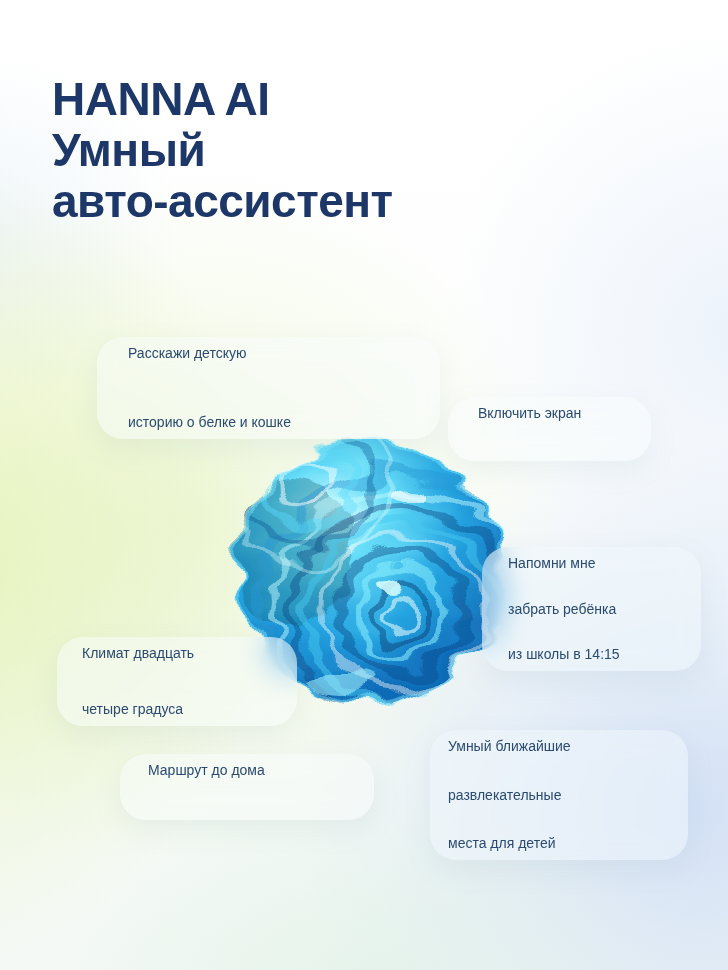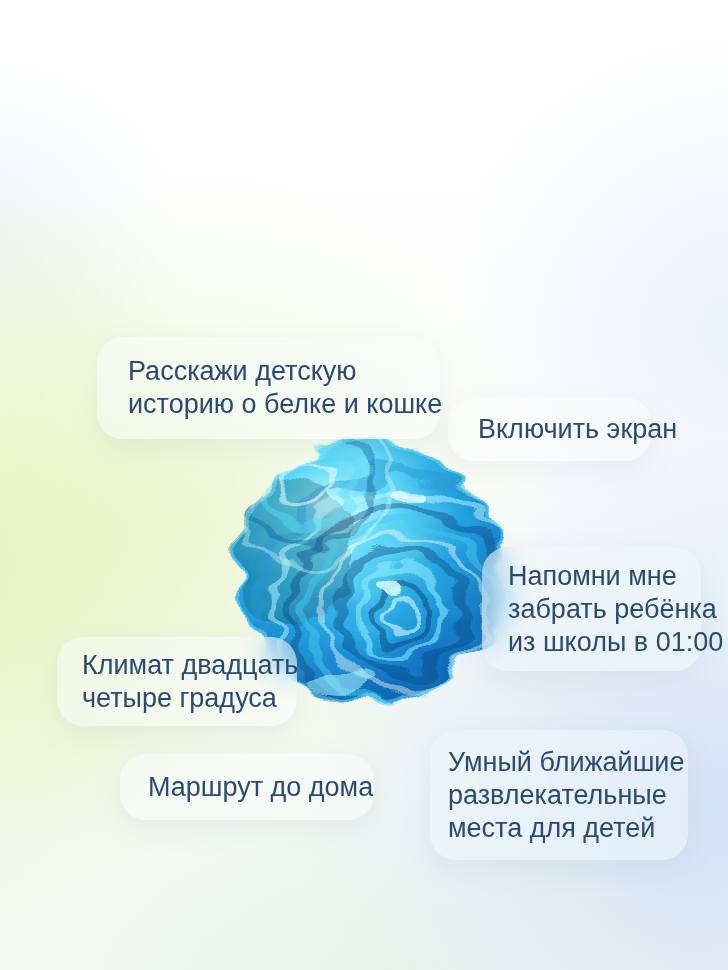--- a/index.html
+++ b/index.html
@@ -48,48 +48,53 @@
     height: 292px;
     z-index: 1;
   }
 
   
   .bubble {
     position: absolute;
     z-index: 2;
     display: flex;
     flex-direction: column;
-    justify-content: center;
+    justify-content: space-between;
     box-sizing: border-box;
     border-radius: 26px;
     background: rgba(248, 252, 251, 0.52);
     -webkit-backdrop-filter: blur(14px) saturate(1.05);
     backdrop-filter: blur(14px) saturate(1.05);
     box-shadow: 0 10px 28px rgba(110, 145, 160, 0.10);
     color: #2a4a70;
-    font-size: 27px;
+    font-size: 14px;
     font-weight: 500;
     line-height: 33px;
     white-space: nowrap;
   }
   .bubble span { display: block; }
 
   .b1 { left:  97px; top: 337px; width: 343px; height: 102px; padding-left: 31px; }
   .b2 { left: 448px; top: 397px; width: 203px; height:  64px; padding-left: 30px; }
   .b3 { left:  28px; top: 486px; width: 235px; height:  96px; padding-left: 24px; }
   .b4 { left: 482px; top: 547px; width: 219px; height: 124px; padding-left: 26px; background: rgba(240,248,252,0.50); }
   .b5 { left:  57px; top: 637px; width: 240px; height:  89px; padding-left: 25px; }
   .b6 { left: 120px; top: 754px; width: 254px; height:  66px; padding-left: 28px; }
   .b7 { left: 430px; top: 730px; width: 258px; height: 130px; padding-left: 18px; background: rgba(238,246,252,0.55); }
 </style>
 </head>
 <body>
 
 <div class="stage">
 
+  <div class="title">
+    <span class="line">HANNA AI</span>
+    <span class="line">Умный</span>
+    <span class="line">авто-ассистент</span>
+  </div>
 
   <svg class="orb" viewBox="0 0 292 292" aria-hidden="true">
     <defs>
       <radialGradient id="orbG" cx="38%" cy="27%" r="88%">
         <stop offset="0" stop-color="#c2f7ff"></stop>
         <stop offset="0.22" stop-color="#66ddf8"></stop>
         <stop offset="0.52" stop-color="#25a4e0"></stop>
         <stop offset="0.78" stop-color="#1273bf"></stop>
         <stop offset="1" stop-color="#0b5195"></stop>
       </radialGradient>
@@ -137,21 +142,21 @@
   </div>
 
   <div class="bubble b2">
     <span>Включить экран</span>
   </div>
 
 
   <div class="bubble b4">
     <span>Напомни мне</span>
     <span>забрать ребёнка</span>
-    <span>из школы в 01:00</span>
+    <span>из школы в 14:15</span>
   </div>
 
   <div class="bubble b5">
     <span>Климат двадцать</span>
     <span>четыре градуса</span>
   </div>
 
   <div class="bubble b6">
     <span>Маршрут до дома</span>
   </div>

